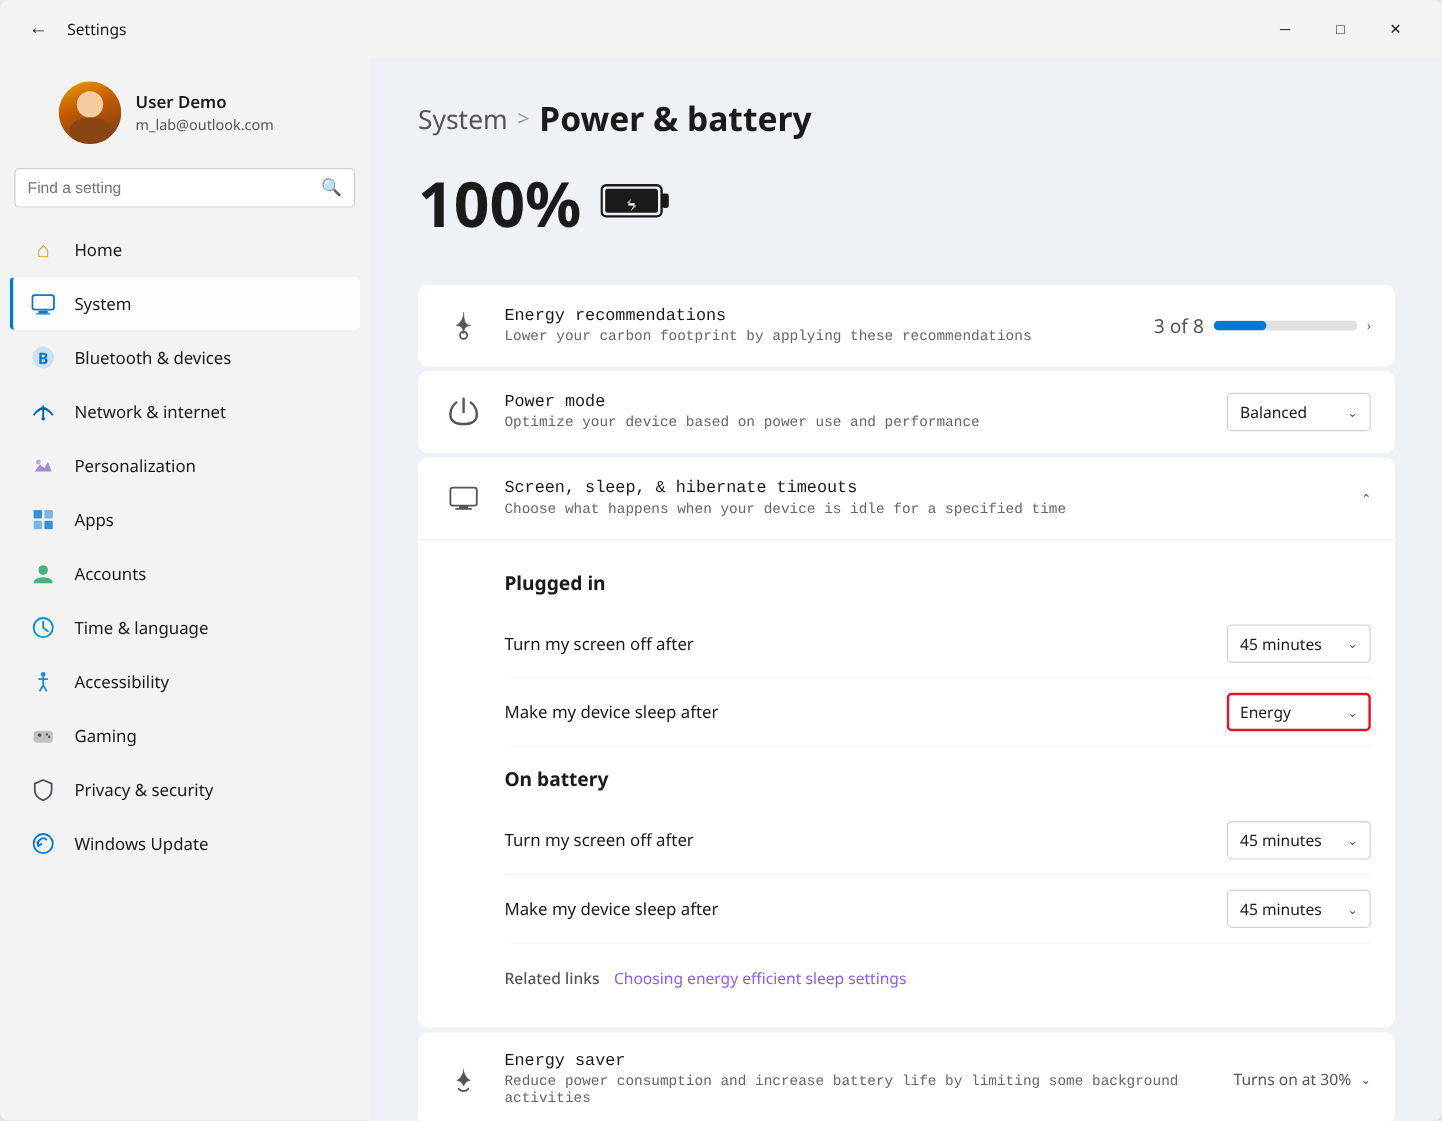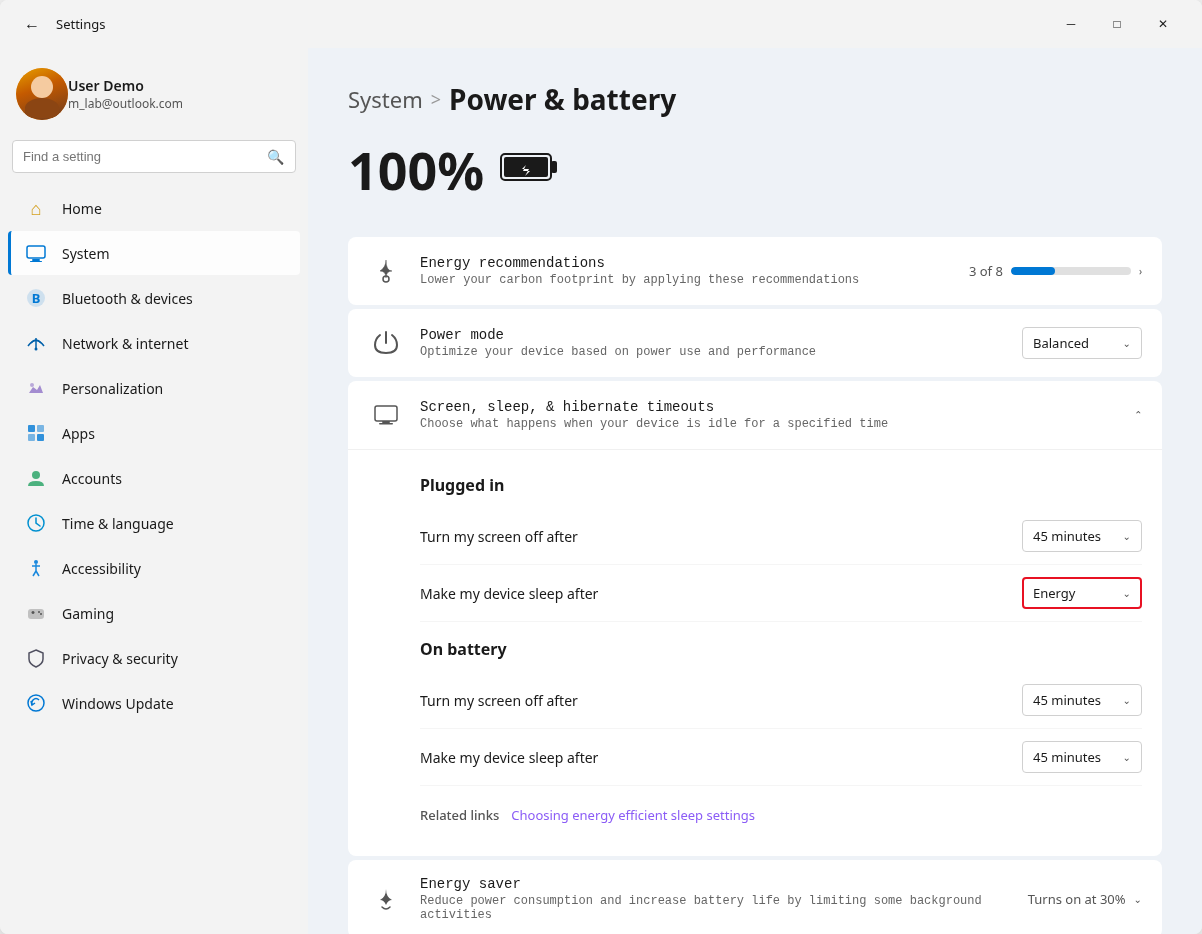--- a/index.html
+++ b/index.html
@@ -70,20 +70,22 @@
       flex-shrink: 0;
       overflow-y: auto;
       padding: 8px 0;
     }
 
     
     .user-profile {
       display: flex;
       align-items: center;
       padding: 12px 16px 16px 16px;
+      gap: 12px;
+      margin-left: 33px;
     }
     .avatar {
       width: 52px; height: 52px;
       border-radius: 50%;
       background: linear-gradient(135deg, #f0a030, #c06010);
       display: flex; align-items: center; justify-content: center;
       font-size: 24px;
       flex-shrink: 0;
       overflow: hidden;
     }
@@ -231,21 +233,21 @@
       gap: 8px;
       flex-shrink: 0;
     }
 
     
     .progress-container {
       display: flex;
       align-items: center;
       gap: 8px;
     }
-    .progress-label { font-size: 13px; color: #555; white-space: nowrap; }
+    .progress-label { font-size: 16px; color: #555; white-space: nowrap; }
     .progress-bar {
       width: 120px;
       height: 8px;
       background: #e0e0e0;
       border-radius: 4px;
       overflow: hidden;
     }
     .progress-fill {
       height: 100%;
       background: #0078d4;

